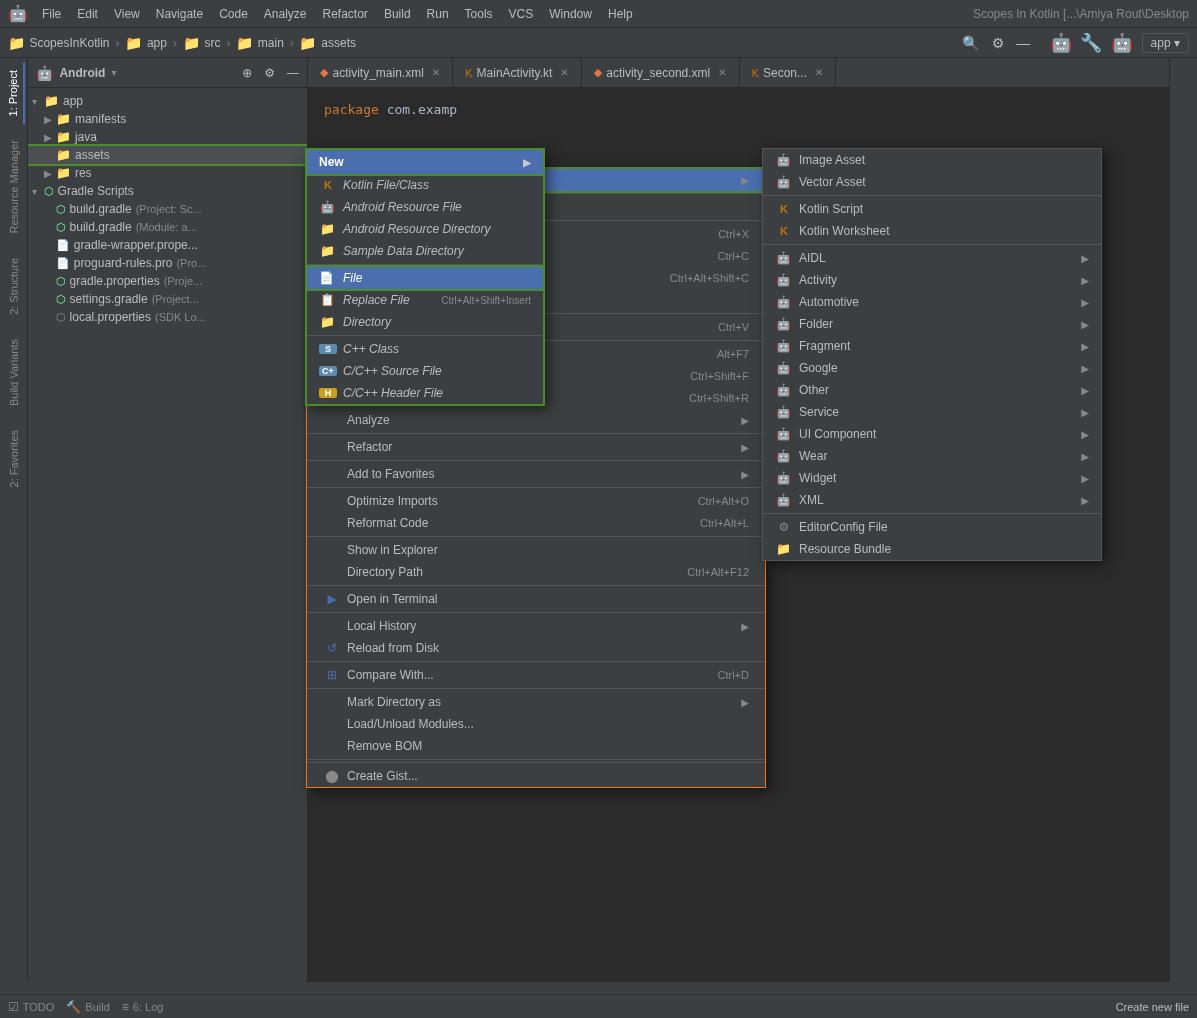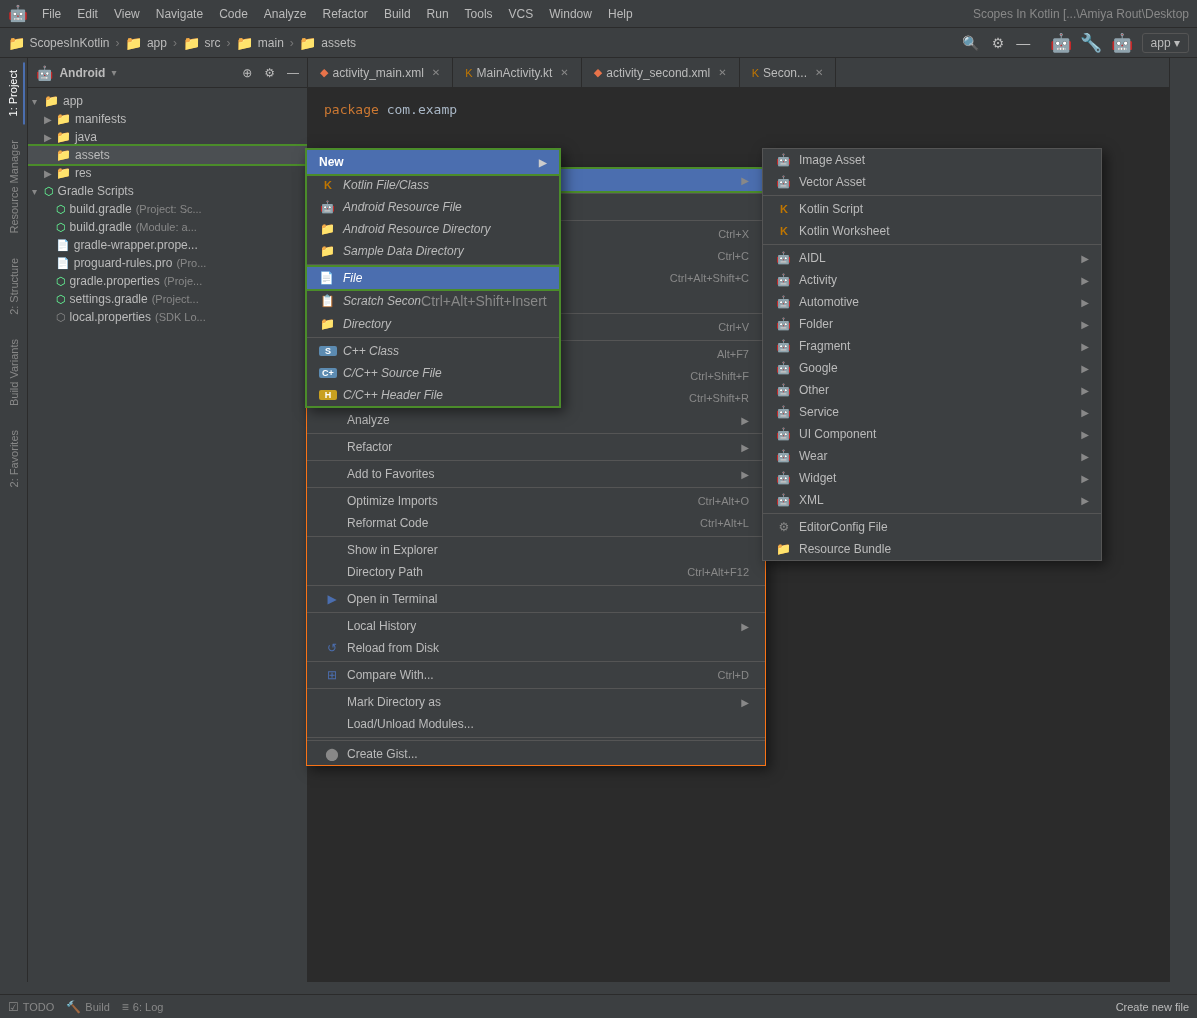--- a/index.html
+++ b/index.html
@@ -39,21 +39,21 @@
     .cm-item { display: flex; align-items: center; padding: 4px 16px; cursor: pointer; font-size: 12px; color: #bbbbbb; position: relative; }
     .cm-item.highlighted { background: #4b6eaf; color: #fff; outline: 2px solid #4b8c2a; }
     .cm-item.disabled { color: #666; cursor: default; }
     .cm-item-label { flex: 1; }
     .cm-item-shortcut { color: #888; font-size: 11px; margin-left: 16px; }
     .cm-item.has-arrow::after { content: '▶'; font-size: 10px; margin-left: 8px; color: #888; }
     .cm-separator { height: 1px; background: #555; margin: 2px 0; }
     .cm-item-icon { width: 18px; margin-right: 6px; color: #888; font-size: 12px; text-align: center; }
     .sm-item { display: flex; align-items: center; padding: 4px 12px; cursor: pointer; font-size: 12px; color: #bbbbbb; position: relative; }
     .sm-item-label { flex: 1; font-style: italic; }
-    .sm-item-shortcut { color: #888; font-size: 14px; }
+    .sm-item-shortcut { color: #888; font-size: 10px; }
     .sm-separator { height: 1px; background: #555; margin: 2px 0; }
     .sm-icon { width: 18px; margin-right: 6px; font-size: 12px; text-align: center; }
     .sr-item { display: flex; align-items: center; padding: 4px 12px; cursor: pointer; font-size: 12px; color: #bbbbbb; position: relative; }
     .sr-item-label { flex: 1; }
     .sr-item.has-arrow::after { content: '▶'; font-size: 10px; margin-left: 8px; color: #888; }
     .sr-separator { height: 1px; background: #555; margin: 2px 0; }
     .sr-icon { width: 18px; margin-right: 6px; font-size: 12px; text-align: center; }
 
     
     .android-icon { color: #a4c639; font-size: 12px; }
@@ -364,20 +364,24 @@
   </div>
   <div class="cm-separator"></div>
   <div class="cm-item has-arrow">
     <span class="cm-item-icon"></span>
     <span class="cm-item-label">Mark Directory as</span>
   </div>
   <div class="cm-item">
     <span class="cm-item-icon"></span>
     <span class="cm-item-label">Load/Unload Modules...</span>
   </div>
+  <div class="cm-item">
+    <span class="cm-item-icon"></span>
+    <span class="cm-item-label">Remove BOM</span>
+  </div>
   <div class="cm-separator"></div>
   <div class="cm-separator"></div>
   <div class="cm-item">
     <span class="cm-item-icon" style="color:#888;">⬤</span>
     <span class="cm-item-label">Create Gist...</span>
   </div>
 </div>
 
 <div style="position:absolute;top:148px;left:305px;background:#3c3f41;border:2px solid #4b8c2a;min-width:240px;z-index:101;box-shadow:4px 4px 12px rgba(0,0,0,0.5);">
 
@@ -402,21 +406,21 @@
     <span class="sm-item-label">Sample Data Directory</span>
   </div>
   <div class="sm-separator"></div>
 
   <div style="background:#4b6eaf;color:#fff;padding:4px 12px;font-size:12px;display:flex;align-items:center;outline:2px solid #4b8c2a;">
     <span style="width:18px;margin-right:6px;font-size:12px;color:#6897bb;">📄</span>
     <span class="sm-item-label">File</span>
   </div>
   <div class="sm-item">
     <span class="sm-icon" style="color:#888;">📋</span>
-    <span class="sm-item-label">Scratch Secon</span>
+    <span class="sm-item-label">Replace File</span>
     <span class="sm-item-shortcut">Ctrl+Alt+Shift+Insert</span>
   </div>
   <div class="sm-item">
     <span class="sm-icon" style="color:#b8a44a;">📁</span>
     <span class="sm-item-label">Directory</span>
   </div>
   <div class="sm-separator"></div>
   <div class="sm-item">
     <span class="sm-icon" style="background:#5c8bb1;color:#fff;padding:0 2px;border-radius:2px;font-size:9px;font-weight:bold;">S</span>
     <span class="sm-item-label">C++ Class</span>

